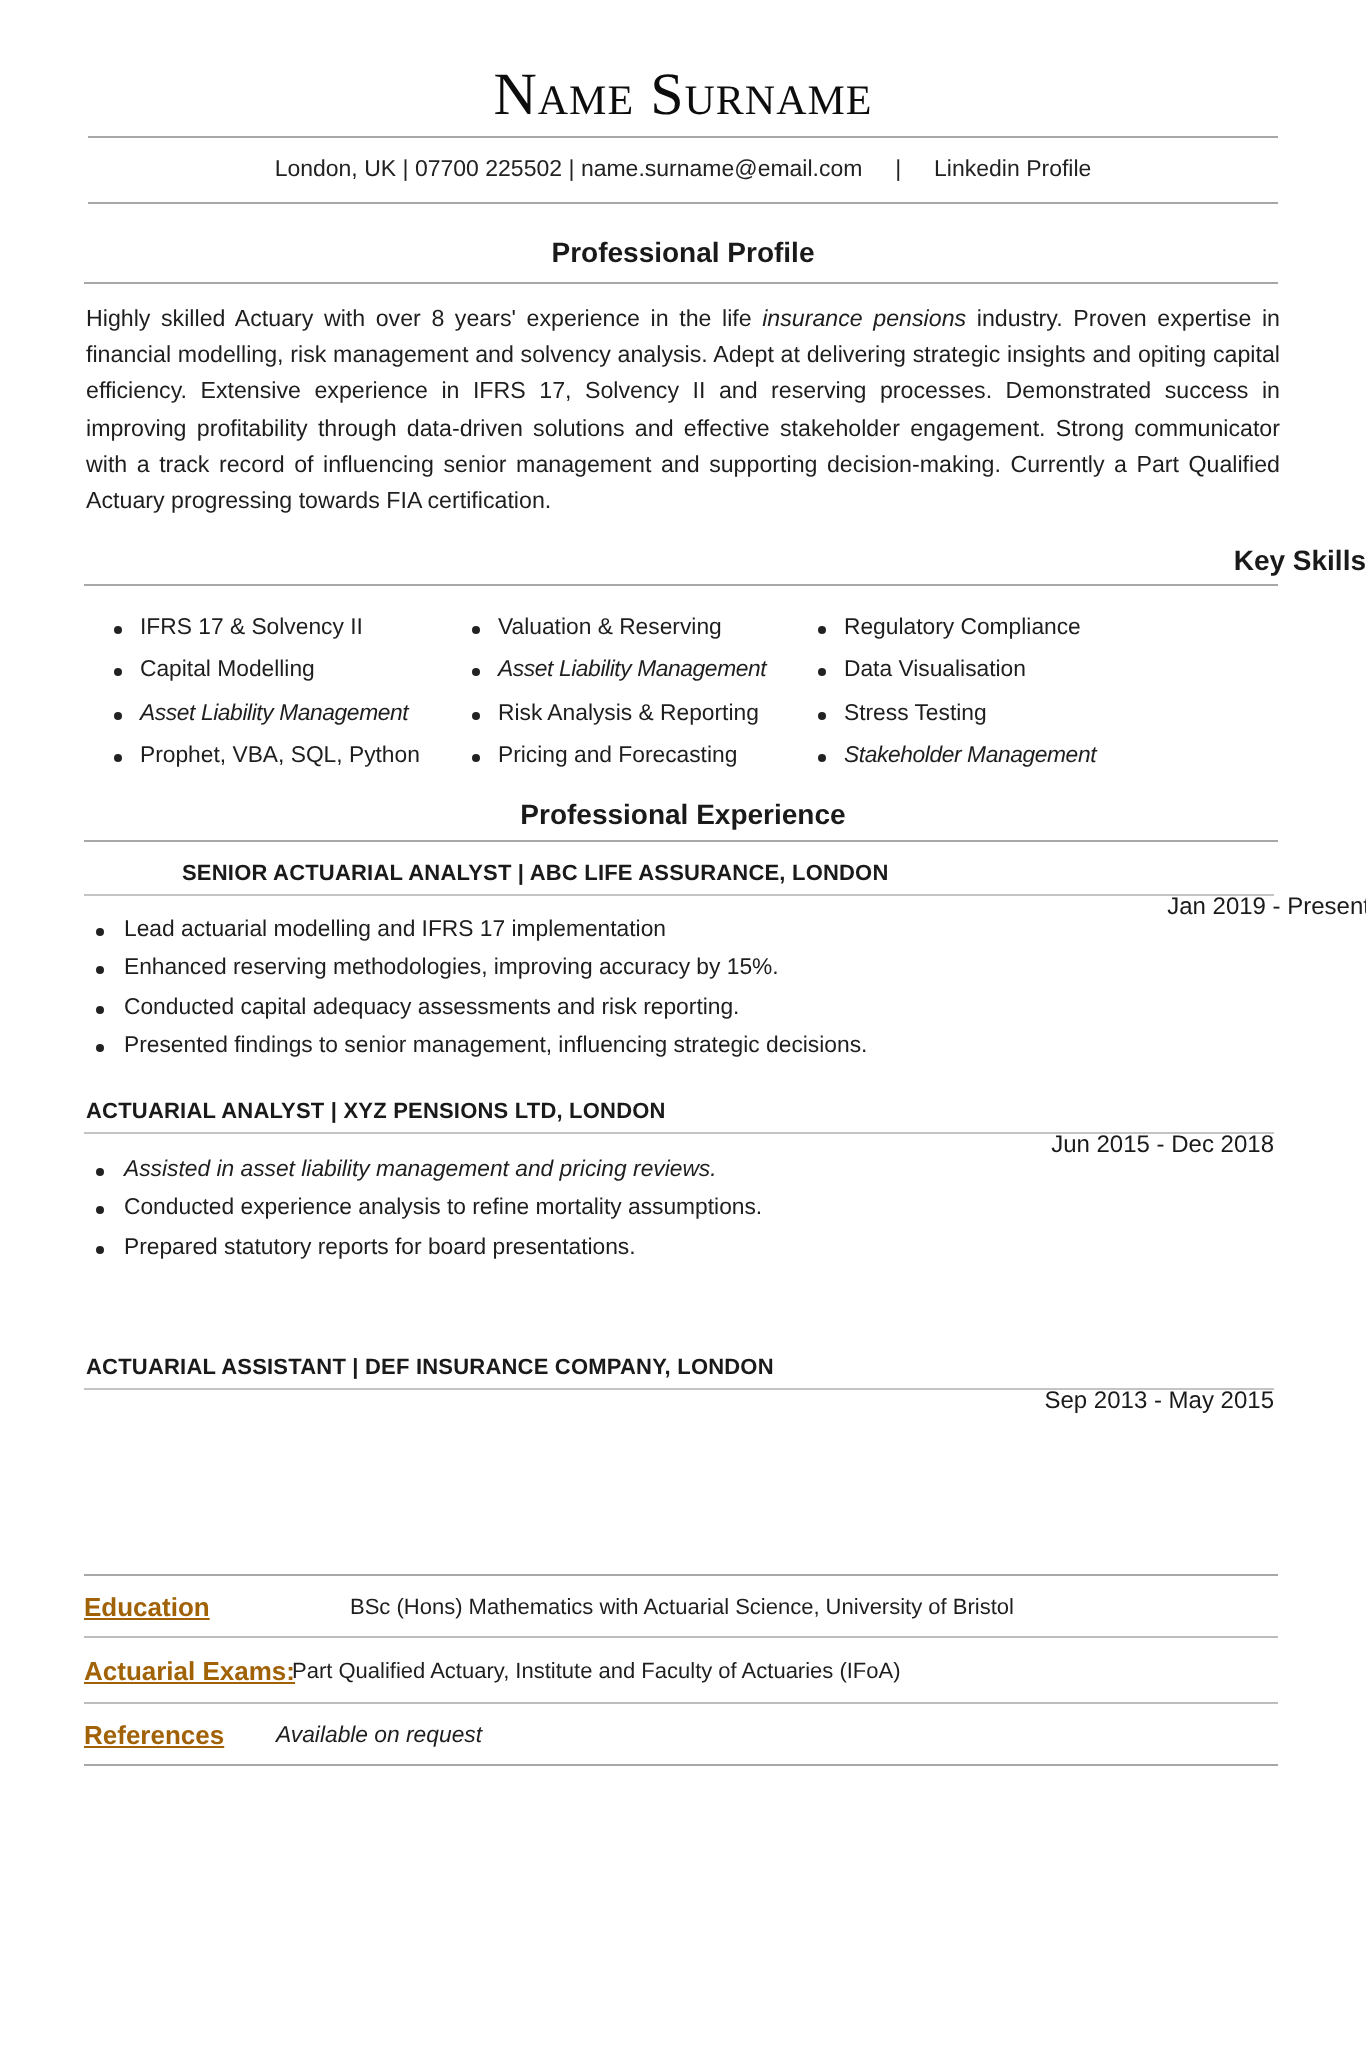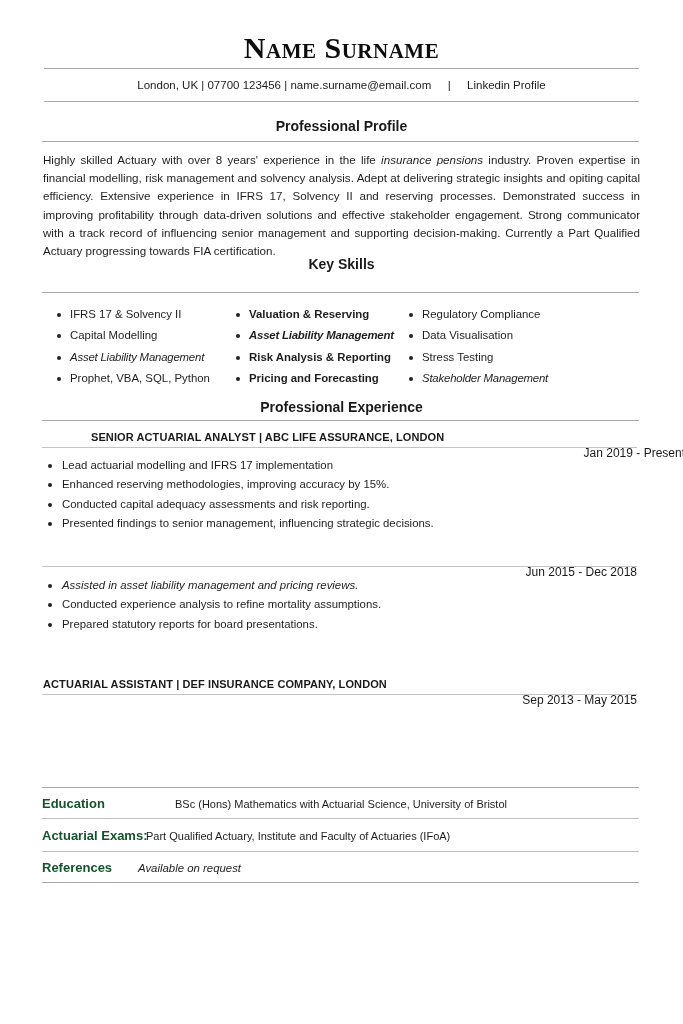--- a/index.html
+++ b/index.html
@@ -22,21 +22,21 @@
       width: 683px;
       height: 1024px;
     }
     .name {
       position: absolute;
       left: 0;
       width: 683px;
       top: 30px;
       text-align: center;
       font-family: "Liberation Serif", "DejaVu Serif", serif;
-      font-weight: bold;
+      font-weight: normal;
       font-size: 30px;
       letter-spacing: 0.5px;
       font-variant: small-caps;
       color: #0d0d0d;
       line-height: 36px;
     }
     .rule {
       position: absolute;
       height: 0;
       border-top: 1.5px solid #a8a8a8;
@@ -157,21 +157,22 @@
       width: 597px;
       height: 18px;
       line-height: 18px;
     }
     .info-row .label {
       position: absolute;
       left: 0;
       top: 0;
       font-weight: bold;
       font-size: 13px;
-      color: #14532d;
+      color: #a16207;
+      text-decoration: underline;
     }
     .info-row .value {
       position: absolute;
       top: 0;
       font-size: 11px;
       color: #1e1e1e;
     }
     .info-row .value.it { font-style: italic; font-size: 11.4px; }
   </style>
 </head>
@@ -182,47 +183,47 @@
   <div class="name">
     <span>Name</span>
     <span>Surname</span>
   </div>
 
   <div class="rule" style="left:44px; width:595px; top:68px;"></div>
 
   <div class="contact">
     <span>London, UK</span>
     <span>|</span>
-    <span>07700 123456</span>
+    <span>07700 225502</span>
     <span>|</span>
     <span>name.surname@email.com</span>
     <span class="gap"></span>
     <span>|</span>
     <span class="gap"></span>
     <span>Linkedin Profile</span>
   </div>
 
   <div class="rule" style="left:44px; width:595px; top:101px;"></div>
 
   <div class="section-title" style="top:117px;">Professional Profile</div>
   <div class="rule" style="left:42px; width:597px; top:141px;"></div>
 
   <div class="profile-text"><span>Highly skilled Actuary with over 8 years' experience in the life </span><i>insurance pensions</i><span> industry. Proven expertise in financial modelling, risk management and solvency analysis. Adept at delivering strategic insights and opiting capital efficiency. Extensive experience in IFRS 17, Solvency II and reserving processes. Demonstrated success in improving profitability through data-driven solutions and effective stakeholder engagement. Strong communicator with a track record of influencing senior management and supporting decision-making. Currently a Part Qualified Actuary progressing towards FIA certification.</span></div>
 
-  <div class="section-title" style="top:255px;">Key Skills</div>
+  <div class="section-title" style="top:271px;text-align:right;">Key Skills</div>
   <div class="rule" style="left:42px; width:597px; top:292px;"></div>
 
   <div class="skills">
     <ul class="skill-col" style="left:57px;">
       <li>IFRS 17 &amp; Solvency II</li>
       <li>Capital Modelling</li>
       <li class="it">Asset Liability Management</li>
       <li>Prophet, VBA, SQL, Python</li>
     </ul>
-    <ul class="skill-col" style="left:236px;font-weight:bold;">
+    <ul class="skill-col" style="left:236px;">
       <li>Valuation &amp; Reserving</li>
       <li class="it">Asset Liability Management</li>
       <li>Risk Analysis &amp; Reporting</li>
       <li>Pricing and Forecasting</li>
     </ul>
     <ul class="skill-col" style="left:409px;">
       <li>Regulatory Compliance</li>
       <li>Data Visualisation</li>
       <li>Stress Testing</li>
       <li class="it">Stakeholder Management</li>
@@ -238,20 +239,21 @@
   </div>
   <div class="rule" style="left:42px; width:595px; top:447px; border-top-width:1px; border-top-color:#c4c4c4;"></div>
   <ul class="job-bullets" style="top:456px;">
     <li>Lead actuarial modelling and IFRS 17 implementation</li>
     <li>Enhanced reserving methodologies, improving accuracy by 15%.</li>
     <li>Conducted capital adequacy assessments and risk reporting.</li>
     <li>Presented findings to senior management, influencing strategic decisions.</li>
   </ul>
 
   <div class="job-head" style="top:548px;">
+    <span class="title">ACTUARIAL ANALYST | XYZ PENSIONS LTD, LONDON</span>
     <span class="dates">Jun 2015 - Dec 2018</span>
   </div>
   <div class="rule" style="left:42px; width:595px; top:566px; border-top-width:1px; border-top-color:#c4c4c4;"></div>
   <ul class="job-bullets" style="top:576px;">
     <li class="it">Assisted in asset liability management and pricing reviews.</li>
     <li>Conducted experience analysis to refine mortality assumptions.</li>
     <li>Prepared statutory reports for board presentations.</li>
   </ul>
 
   <div class="job-head" style="top:676px;">

